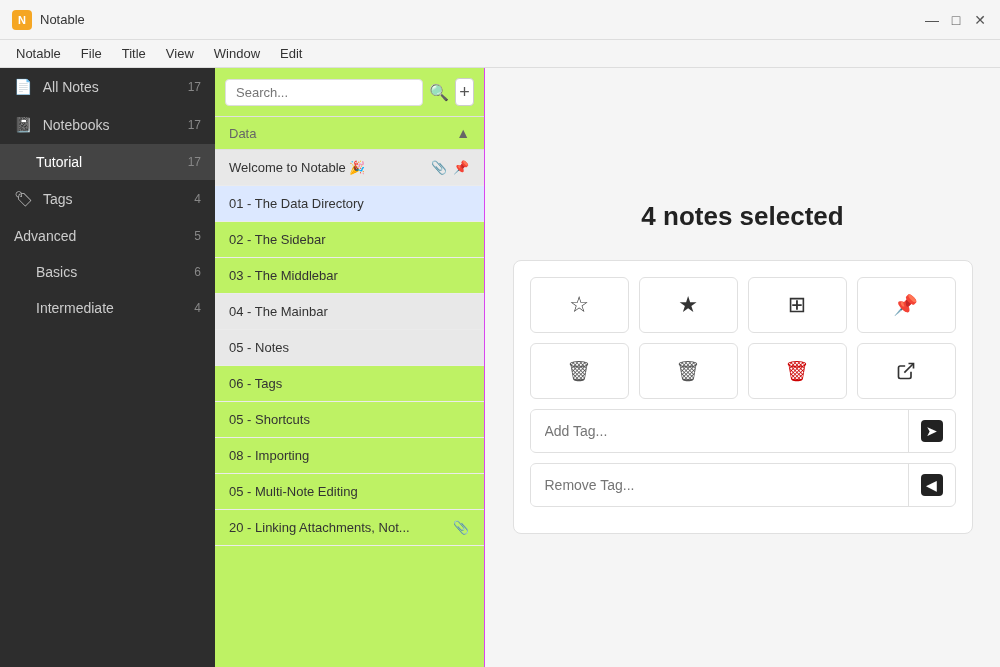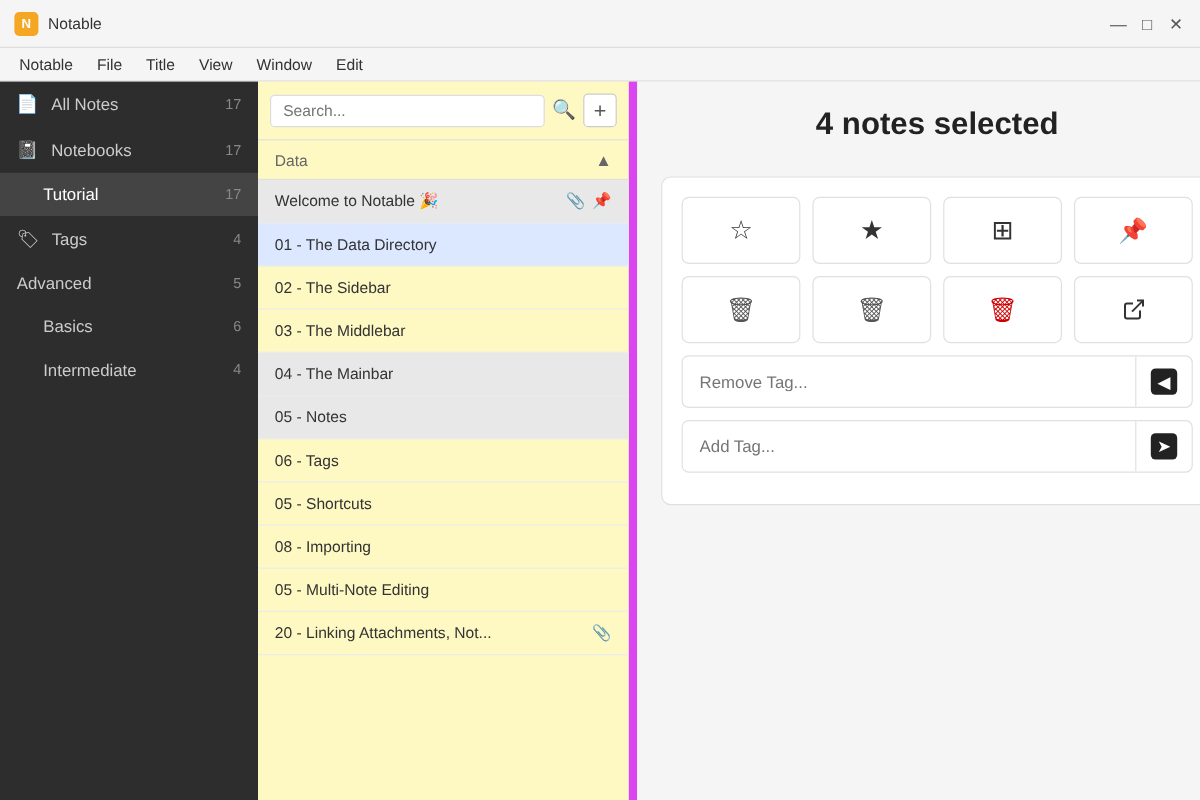--- a/index.html
+++ b/index.html
@@ -83,23 +83,23 @@
       display: flex;
       align-items: center;
       padding: 10px 14px;
       cursor: pointer;
       font-size: 14px;
       color: #ccc;
     }
 
     
     .middlebar {
-      width: 316px;
-      background: #fef9c3;
-      border-right: 7px solid #d946ef;
+      width: 270px;
+      background: #bef264;
+      border-right: 1px solid #d946ef;
       display: flex;
       flex-direction: column;
       flex-shrink: 0;
     }
     .search-bar {
       display: flex;
       align-items: center;
       padding: 10px 10px;
       border-bottom: 1px solid #e0e0e0;
       gap: 6px;
@@ -151,20 +151,21 @@
     .note-item-title { flex: 1; }
     .note-icon { font-size: 13px; color: #777; }
 
     
     .main-area {
       flex: 1;
       background: #f5f5f5;
       display: flex;
       flex-direction: column;
       align-items: center;
+      justify-content: center;
       padding: 20px;
     }
     .multi-select-title {
       font-size: 26px;
       font-weight: 600;
       color: #222;
       margin-bottom: 28px;
     }
     .actions-card {
       background: white;
@@ -387,29 +388,29 @@
               <svg width="20" height="20" viewBox="0 0 24 24" fill="none" stroke="currentColor" stroke-width="2">
     <path d="M18 13v6a2 2 0 01-2 2H5a2 2 0 01-2-2V8a2 2 0 012-2h6"></path>
     <polyline points="15 3 21 3 21 9"></polyline>
     <line x1="10" y1="14" x2="21" y2="3"></line>
   </svg>
             </span>
         </button>
       </div>
 
       <div class="tag-input-row">
+        <input class="tag-input" type="text" placeholder="Add Tag..." style="">
+        <button class="tag-action-btn">
+          <span style="display: inline-block; width: 22px; height: 22px; background: rgb(34, 34, 34); border-radius: 4px; color: white; font-size: 14px; line-height: 22px; text-align: center;">➤</span>
+        </button>
+      </div>
+
+      <div class="tag-input-row">
         <input class="tag-input" type="text" placeholder="Remove Tag..." style="">
         <button class="tag-action-btn">
           <span style="display: inline-block; width: 22px; height: 22px; background: rgb(34, 34, 34); border-radius: 4px; color: white; font-size: 14px; line-height: 22px; text-align: center;">◀</span>
         </button>
       </div>
 
-      <div class="tag-input-row">
-        <input class="tag-input" type="text" placeholder="Add Tag..." style="">
-        <button class="tag-action-btn">
-          <span style="display: inline-block; width: 22px; height: 22px; background: rgb(34, 34, 34); border-radius: 4px; color: white; font-size: 14px; line-height: 22px; text-align: center;">➤</span>
-        </button>
-      </div>
-
     </div>
   </div>
 
 </div>
 
 </body></html>

